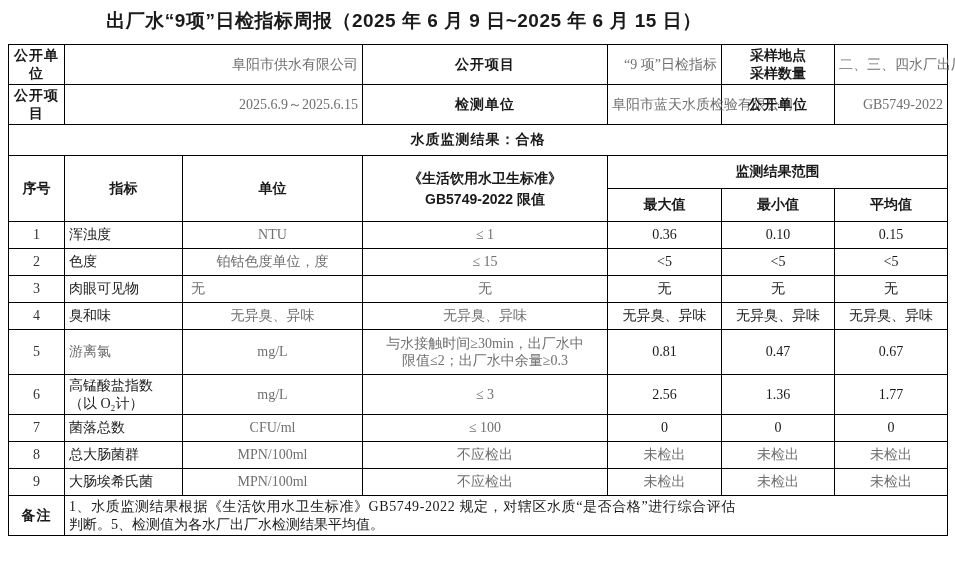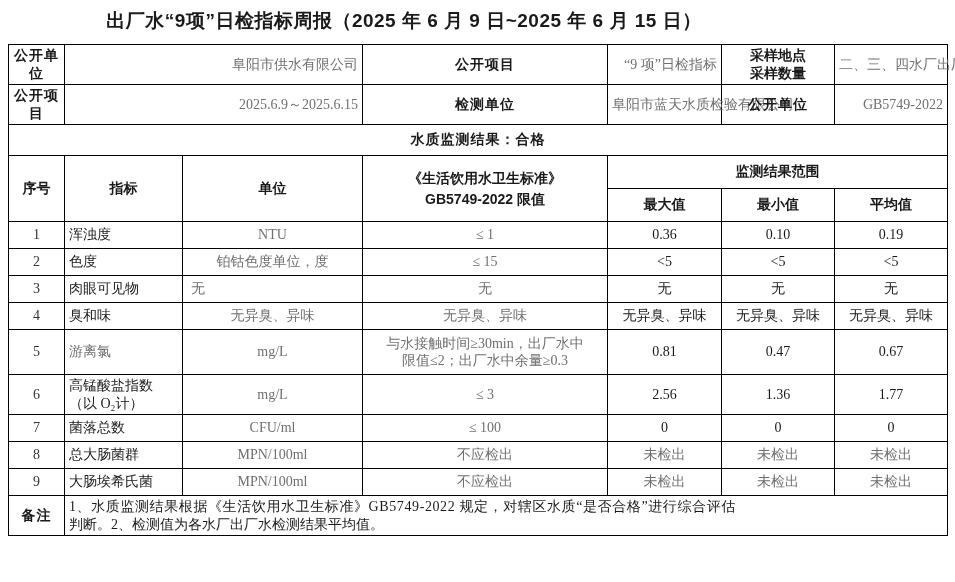--- a/index.html
+++ b/index.html
@@ -178,21 +178,21 @@
         <td class="hdr-sm">平均值</td>
       </tr>
 
       <tr class="data-row">
         <td class="idx">1</td>
         <td class="name">浑浊度</td>
         <td class="unit gray">NTU</td>
         <td class="limit gray">≤ 1</td>
         <td class="res">0.36</td>
         <td class="res">0.10</td>
-        <td class="res">0.19</td>
+        <td class="res">0.15</td>
       </tr>
       <tr class="data-row">
         <td class="idx">2</td>
         <td class="name">色度</td>
         <td class="unit gray">铂钴色度单位，度</td>
         <td class="limit gray">≤ 15</td>
         <td class="res">&lt;5</td>
         <td class="res">&lt;5</td>
         <td class="res">&lt;5</td>
       </tr>
@@ -263,18 +263,18 @@
         <td class="limit gray">不应检出</td>
         <td class="res gray">未检出</td>
         <td class="res gray">未检出</td>
         <td class="res gray">未检出</td>
       </tr>
 
       <tr>
         <td class="remark-label">备注</td>
         <td colspan="6" class="remark-body">
           <span class="l1">1、水质监测结果根据《生活饮用水卫生标准》GB5749-2022 规定，对辖区水质“是否合格”进行综合评估</span>
-          <span class="l2">判断。2、检测值为各水厂出厂水检测结果平均值。</span>
+          <span class="l2">判断。5、检测值为各水厂出厂水检测结果平均值。</span>
         </td>
       </tr>
     </tbody>
   </table>
 </div>
 
 </body></html>

